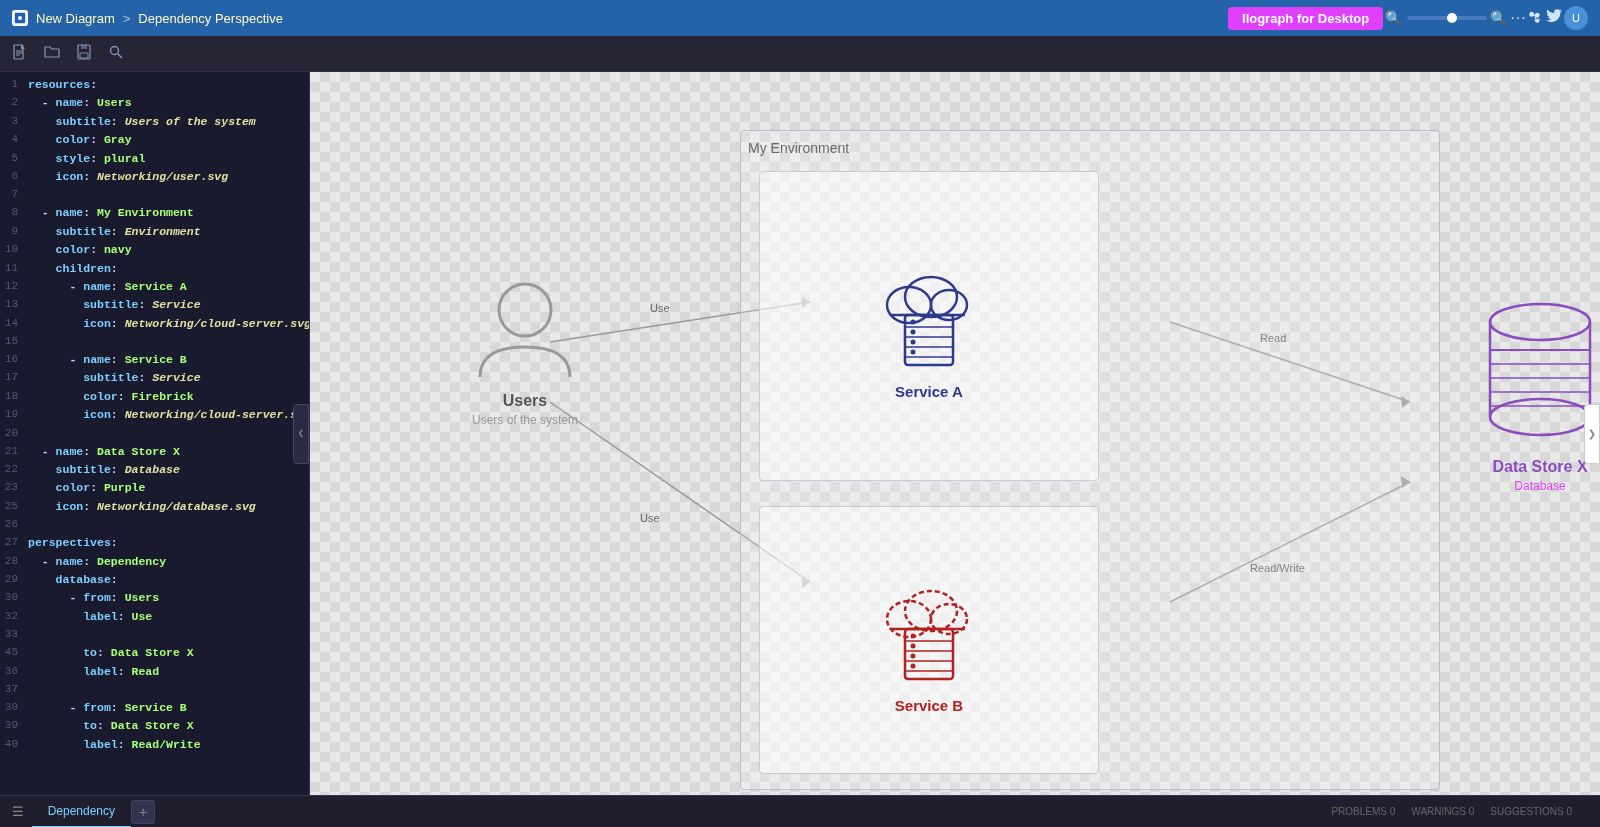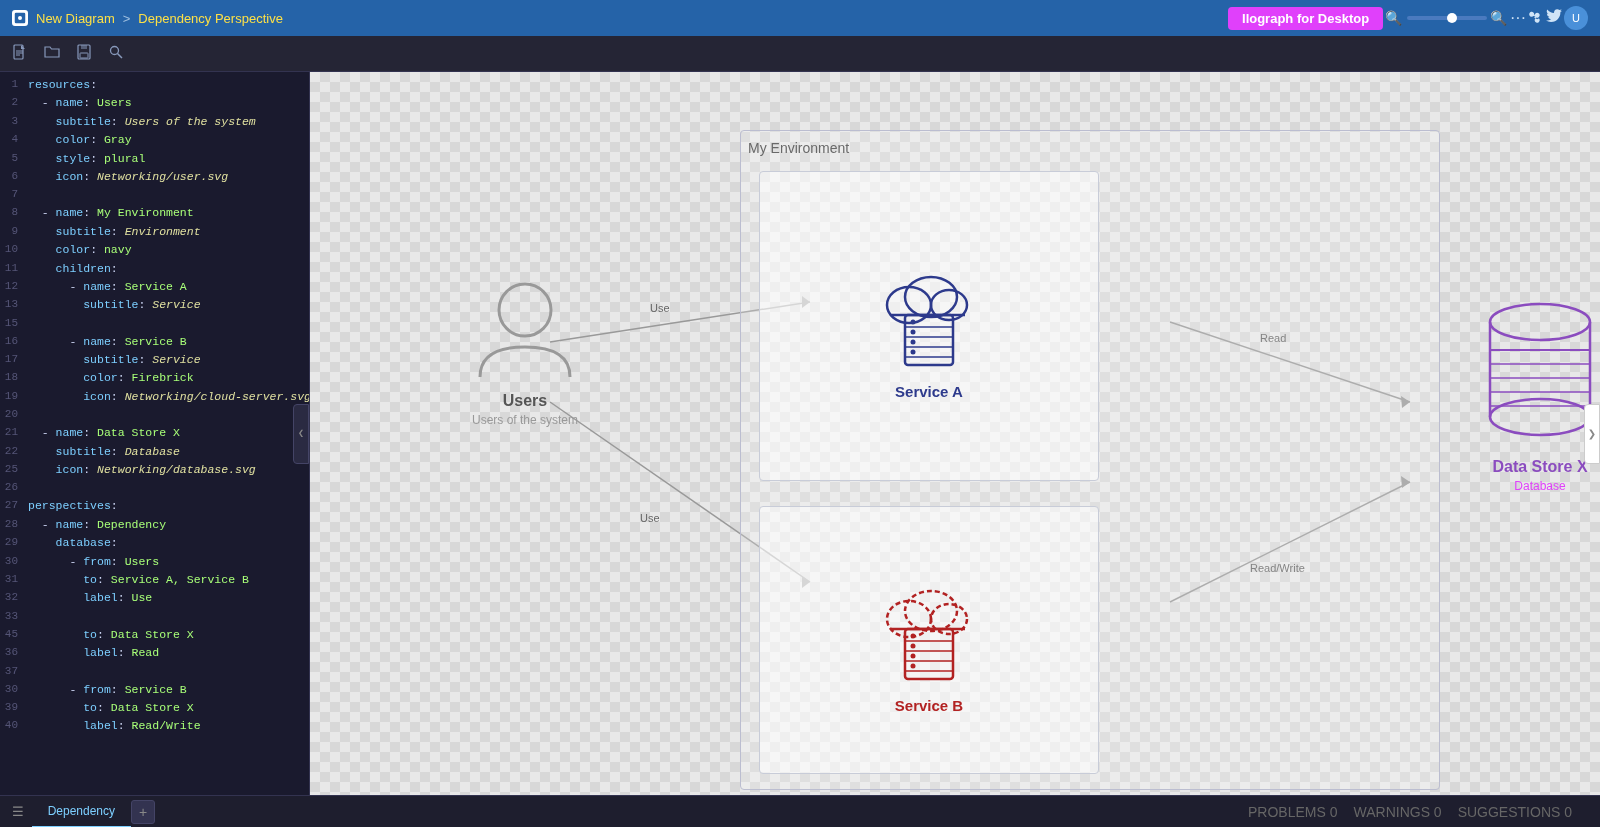--- a/index.html
+++ b/index.html
@@ -16,21 +16,21 @@
       position: relative;
     }
     .top-bar-logo {
       width: 16px; height: 16px;
       border: 2px solid #fff;
       border-radius: 3px;
       display: flex; align-items: center; justify-content: center;
       color: #fff; font-size: 9px; font-weight: bold;
     }
     .top-bar-title {
-      color: #fde047;
+      color: #fef9c3;
       font-size: 13px;
       font-weight: 500;
     }
     .top-bar-separator { color: #a0c0e0; font-size: 13px; }
     .top-bar-right {
       margin-left: auto;
       display: flex;
       align-items: center;
       gap: 2px;
     }
@@ -104,21 +104,21 @@
       min-height: 18px;
     }
     .line-num {
       min-width: 28px;
       color: #555577;
       text-align: right;
       padding-right: 10px;
       user-select: none;
       font-size: 11px;
     }
-    .line-content { flex: 1; white-space: pre; }
+    .line-content { flex: 1; white-space: pre; font-weight: bold; }
 
     
     .c-key { color: #7dcfff; }
     .c-val { color: #a8ff78; }
     .c-str { color: #e0e0a0; font-style: italic; }
     .c-dash { color: #cdd6f4; }
 
     
     .collapse-btn {
       position: absolute;
@@ -194,21 +194,21 @@
       font-size: 12px;
       color: #888;
       cursor: pointer;
       gap: 6px;
     }
     .bottom-tab.active {
       color: #7dcfff;
       border-bottom: 2px solid #7dcfff;
     }
     .bottom-stat {
-      font-size: 14px;
+      font-size: 10px;
       color: #666;
       margin-right: 16px;
     }
     .bottom-icon { font-size: 13px; color: #888; cursor: pointer; margin-right: 8px; }
     .add-tab-btn {
       width: 24px; height: 24px;
       background: #333350;
       border: 1px solid #444466;
       border-radius: 3px;
       display: flex; align-items: center; justify-content: center;
@@ -344,20 +344,24 @@
     <div class="code-line">
       <span class="line-num">12</span>
       <span class="line-content"><span>      </span><span class="c-dash">- </span><span class="c-key">name</span>: <span class="c-val">Service A</span></span>
     </div>
 
     <div class="code-line">
       <span class="line-num">13</span>
       <span class="line-content"><span>        </span><span class="c-key">subtitle</span>: <span class="c-str">Service</span></span>
     </div>
 
+    <div class="code-line">
+      <span class="line-num">14</span>
+      <span class="line-content"><span>        </span><span class="c-key">icon</span>: <span class="c-str">Networking/cloud-server.svg</span></span>
+    </div>
 
     <div class="code-line">
       <span class="line-num">15</span>
       <span class="line-content"></span>
     </div>
 
     <div class="code-line">
       <span class="line-num">16</span>
       <span class="line-content"><span>      </span><span class="c-dash">- </span><span class="c-key">name</span>: <span class="c-val">Service B</span></span>
     </div>
@@ -385,20 +389,24 @@
     <div class="code-line">
       <span class="line-num">21</span>
       <span class="line-content"><span class="c-dash">  - </span><span class="c-key">name</span>: <span class="c-val">Data Store X</span></span>
     </div>
 
     <div class="code-line">
       <span class="line-num">22</span>
       <span class="line-content"><span>    </span><span class="c-key">subtitle</span>: <span class="c-str">Database</span></span>
     </div>
 
+    <div class="code-line">
+      <span class="line-num">23</span>
+      <span class="line-content"><span>    </span><span class="c-key">color</span>: <span class="c-val">Purple</span></span>
+    </div>
 
 
     <div class="code-line">
       <span class="line-num">25</span>
       <span class="line-content"><span>    </span><span class="c-key">icon</span>: <span class="c-str">Networking/database.svg</span></span>
     </div>
 
     <div class="code-line">
       <span class="line-num">26</span>
       <span class="line-content"></span>
@@ -417,24 +425,20 @@
     <div class="code-line">
       <span class="line-num">29</span>
       <span class="line-content"><span>    </span><span class="c-key">database</span>:</span>
     </div>
 
     <div class="code-line">
       <span class="line-num">30</span>
       <span class="line-content"><span>      </span><span class="c-dash">- </span><span class="c-key">from</span>: <span class="c-val">Users</span></span>
     </div>
 
-    <div class="code-line">
-      <span class="line-num">31</span>
-      <span class="line-content"><span>        </span><span class="c-key">to</span>: <span class="c-val">Service A, Service B</span></span>
-    </div>
 
     <div class="code-line">
       <span class="line-num">32</span>
       <span class="line-content"><span>        </span><span class="c-key">label</span>: <span class="c-val">Use</span></span>
     </div>
 
     <div class="code-line">
       <span class="line-num">33</span>
       <span class="line-content"></span>
     </div>

